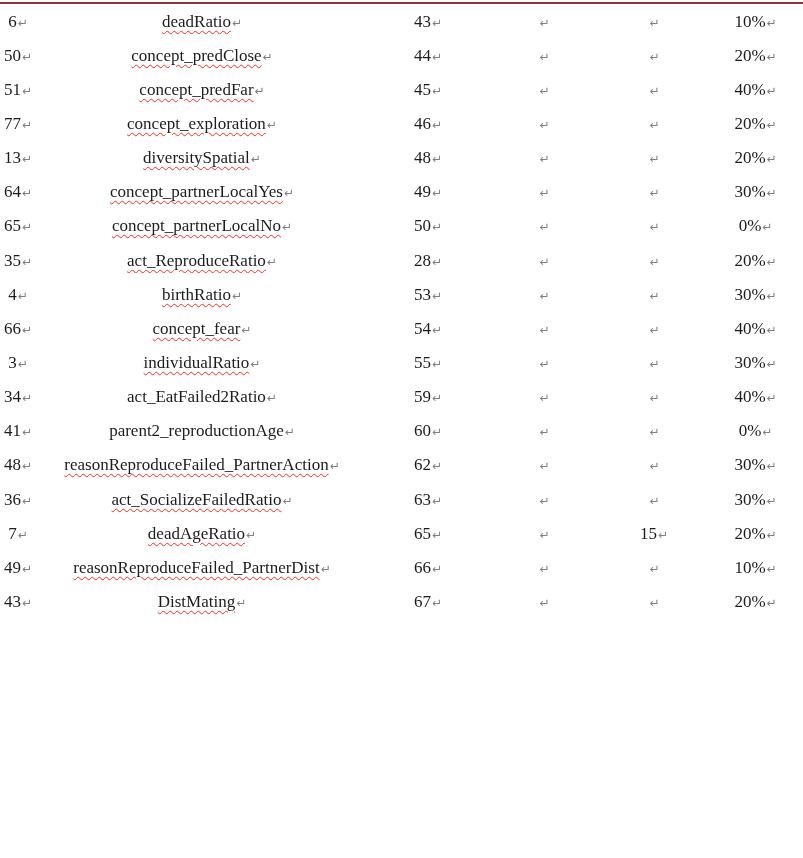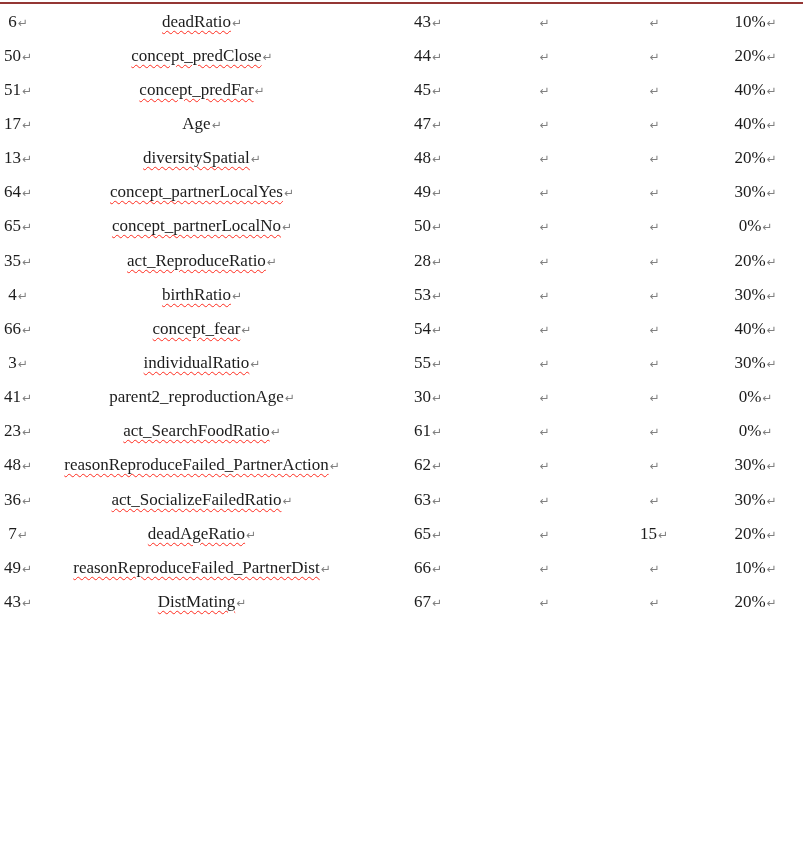--- a/index.html
+++ b/index.html
@@ -100,26 +100,26 @@
         </tr>
         <tr class="doc-row">
           <td class="doc-cell"><span class="val">51</span><span class="mark">↵</span></td>
           <td class="doc-cell"><span class="val squiggle">concept_predFar</span><span class="mark">↵</span></td>
           <td class="doc-cell"><span class="val">45</span><span class="mark">↵</span></td>
           <td class="doc-cell"><span class="mark">↵</span></td>
           <td class="doc-cell"><span class="mark">↵</span></td>
           <td class="doc-cell"><span class="val">40%</span><span class="mark">↵</span></td>
         </tr>
         <tr class="doc-row">
-          <td class="doc-cell"><span class="val">17</span><span class="mark">↵</span></td>
-          <td class="doc-cell"><span class="val">Age</span><span class="mark">↵</span></td>
-          <td class="doc-cell"><span class="val">47</span><span class="mark">↵</span></td>
-          <td class="doc-cell"><span class="mark">↵</span></td>
-          <td class="doc-cell"><span class="mark">↵</span></td>
-          <td class="doc-cell"><span class="val">40%</span><span class="mark">↵</span></td>
+          <td class="doc-cell"><span class="val">77</span><span class="mark">↵</span></td>
+          <td class="doc-cell"><span class="val squiggle">concept_exploration</span><span class="mark">↵</span></td>
+          <td class="doc-cell"><span class="val">46</span><span class="mark">↵</span></td>
+          <td class="doc-cell"><span class="mark">↵</span></td>
+          <td class="doc-cell"><span class="mark">↵</span></td>
+          <td class="doc-cell"><span class="val">20%</span><span class="mark">↵</span></td>
         </tr>
         <tr class="doc-row">
           <td class="doc-cell"><span class="val">13</span><span class="mark">↵</span></td>
           <td class="doc-cell"><span class="val squiggle">diversitySpatial</span><span class="mark">↵</span></td>
           <td class="doc-cell"><span class="val">48</span><span class="mark">↵</span></td>
           <td class="doc-cell"><span class="mark">↵</span></td>
           <td class="doc-cell"><span class="mark">↵</span></td>
           <td class="doc-cell"><span class="val">20%</span><span class="mark">↵</span></td>
         </tr>
         <tr class="doc-row">
@@ -164,31 +164,31 @@
         </tr>
         <tr class="doc-row">
           <td class="doc-cell"><span class="val">3</span><span class="mark">↵</span></td>
           <td class="doc-cell"><span class="val squiggle">individualRatio</span><span class="mark">↵</span></td>
           <td class="doc-cell"><span class="val">55</span><span class="mark">↵</span></td>
           <td class="doc-cell"><span class="mark">↵</span></td>
           <td class="doc-cell"><span class="mark">↵</span></td>
           <td class="doc-cell"><span class="val">30%</span><span class="mark">↵</span></td>
         </tr>
         <tr class="doc-row">
+          <td class="doc-cell"><span class="val">34</span><span class="mark">↵</span></td>
+          <td class="doc-cell"><span class="val">act_EatFailed2Ratio</span><span class="mark">↵</span></td>
+          <td class="doc-cell"><span class="val">59</span><span class="mark">↵</span></td>
+          <td class="doc-cell"><span class="mark">↵</span></td>
+          <td class="doc-cell"><span class="mark">↵</span></td>
+          <td class="doc-cell"><span class="val">40%</span><span class="mark">↵</span></td>
+        </tr>
+        <tr class="doc-row">
           <td class="doc-cell"><span class="val">41</span><span class="mark">↵</span></td>
           <td class="doc-cell"><span class="val">parent2_reproductionAge</span><span class="mark">↵</span></td>
-          <td class="doc-cell"><span class="val">30</span><span class="mark">↵</span></td>
-          <td class="doc-cell"><span class="mark">↵</span></td>
-          <td class="doc-cell"><span class="mark">↵</span></td>
-          <td class="doc-cell"><span class="val">0%</span><span class="mark">↵</span></td>
-        </tr>
-        <tr class="doc-row">
-          <td class="doc-cell"><span class="val">23</span><span class="mark">↵</span></td>
-          <td class="doc-cell"><span class="val squiggle">act_SearchFoodRatio</span><span class="mark">↵</span></td>
-          <td class="doc-cell"><span class="val">61</span><span class="mark">↵</span></td>
+          <td class="doc-cell"><span class="val">60</span><span class="mark">↵</span></td>
           <td class="doc-cell"><span class="mark">↵</span></td>
           <td class="doc-cell"><span class="mark">↵</span></td>
           <td class="doc-cell"><span class="val">0%</span><span class="mark">↵</span></td>
         </tr>
         <tr class="doc-row">
           <td class="doc-cell"><span class="val">48</span><span class="mark">↵</span></td>
           <td class="doc-cell"><span class="val squiggle">reasonReproduceFailed_PartnerAction</span><span class="mark">↵</span></td>
           <td class="doc-cell"><span class="val">62</span><span class="mark">↵</span></td>
           <td class="doc-cell"><span class="mark">↵</span></td>
           <td class="doc-cell"><span class="mark">↵</span></td>

